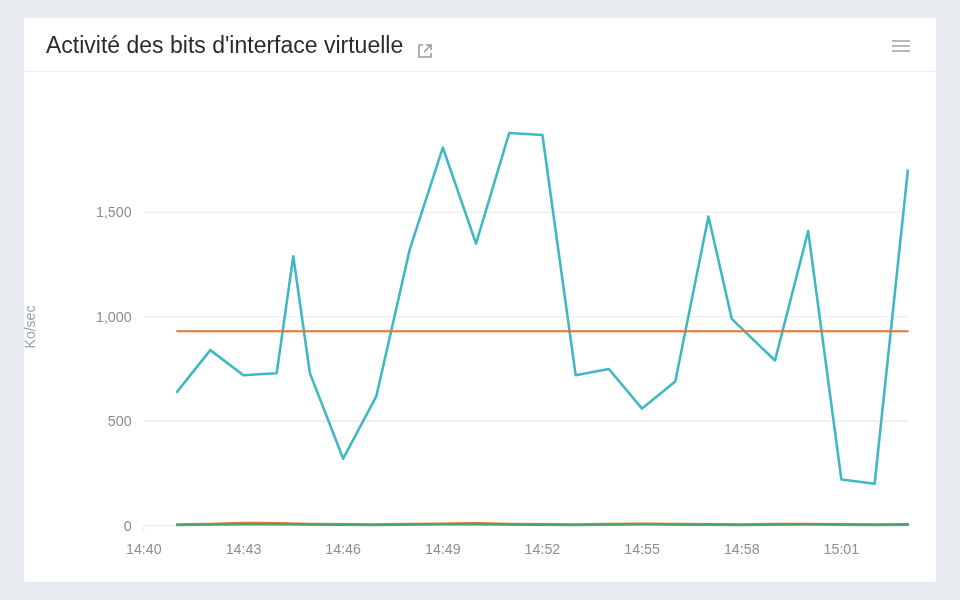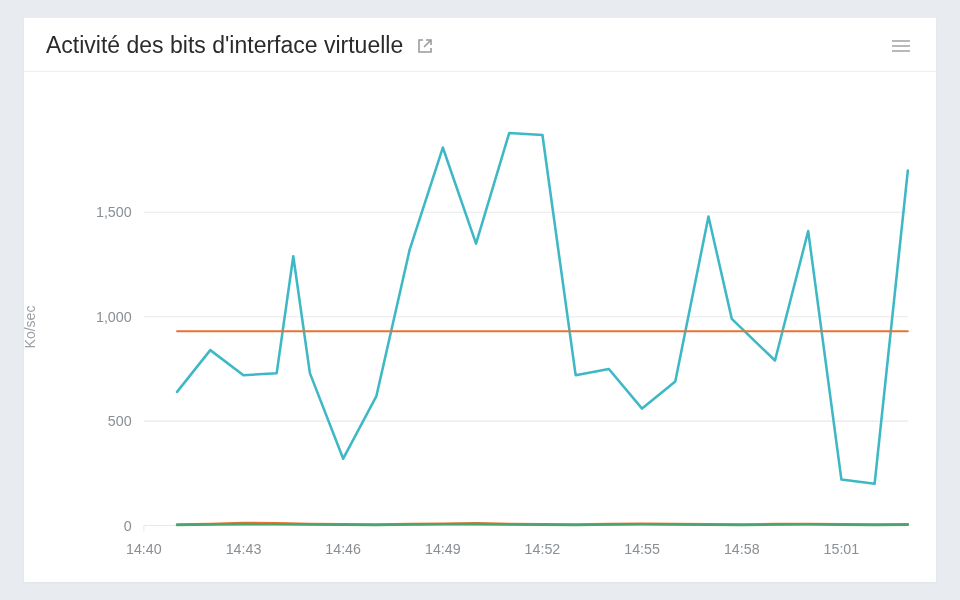--- a/index.html
+++ b/index.html
@@ -14,21 +14,21 @@
   .card {
     background: #fff;
     width: 100%;
     height: 100%;
     box-shadow: 0 1px 2px rgba(0,0,0,0.04);
     display: flex;
     flex-direction: column;
   }
   .header {
     display: flex;
-    align-items: center;
+    align-items: flex-end;
     padding: 14px 22px 12px 22px;
     border-bottom: 1px solid #eee;
   }
   .title {
     font-size: 23px;
     font-weight: 400;
     color: #2b2b2b;
   }
   .ext-icon {
     margin-left: 14px;

